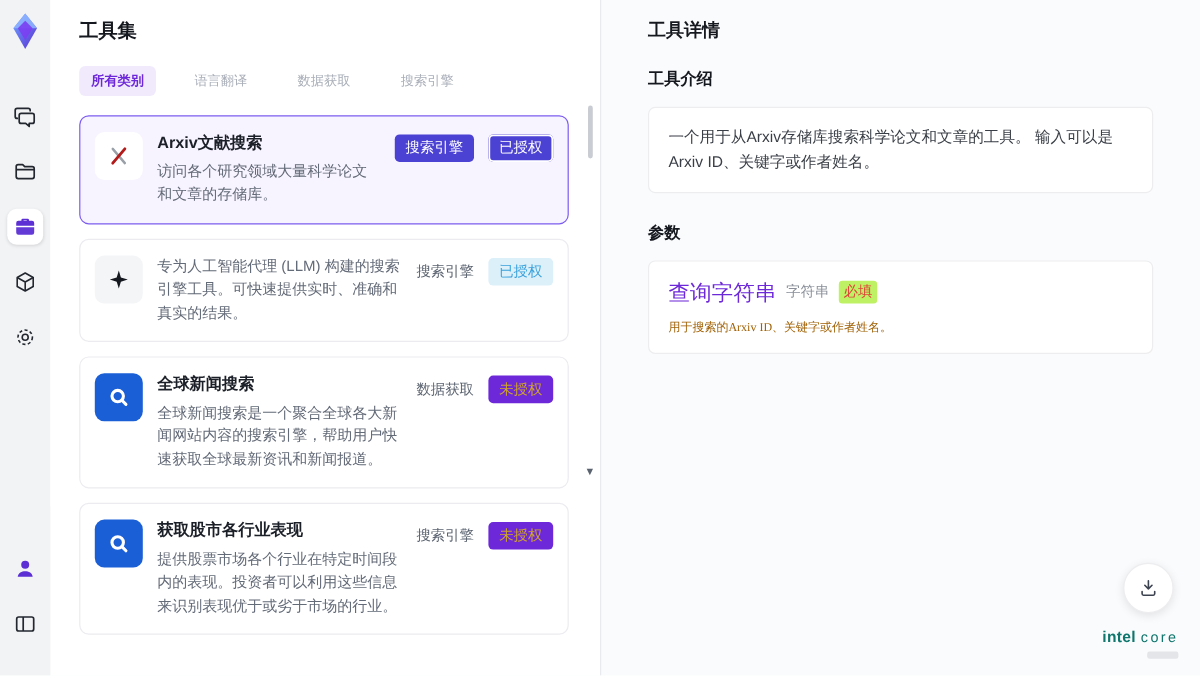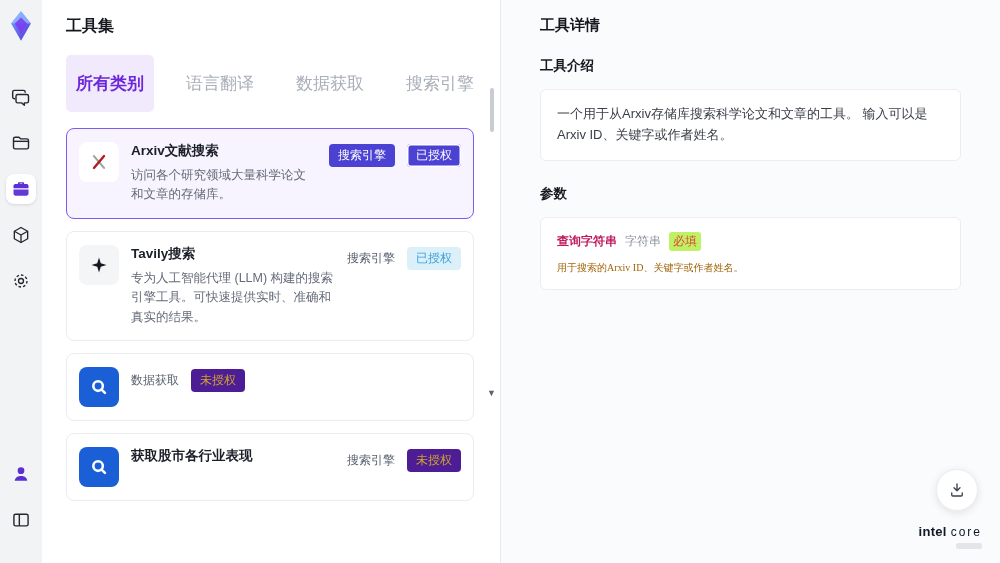--- a/index.html
+++ b/index.html
@@ -21,21 +21,21 @@
   .rail-item.active { background:#fff; box-shadow:0 1px 3px rgba(0,0,0,.12); }
   .rail-spacer { flex:1; }
   .rail svg { display:block; }
   
   .list-panel {
     width:458px; flex:0 0 458px; background:#fff; padding:16px 8px 0 24px;
     position:relative; height:422px;
   }
   .page-title { font-size:16px; font-weight:bold; color:#15181e; margin-bottom:18px; }
   .tabs { display:flex; align-items:center; gap:22px; margin-bottom:16px; }
-  .tab { font-size:17px; color:#a9aeb8; cursor:pointer; padding:17px 10px; border-radius:5px; white-space:nowrap; }
+  .tab { font-size:11px; color:#a9aeb8; cursor:pointer; padding:5px 10px; border-radius:5px; white-space:nowrap; }
   .tab.active { background:#f1eafd; color:#6d28d9; font-weight:bold; }
   .tool-list { display:flex; flex-direction:column; gap:12px; padding-right:18px; }
   .tool-card {
     display:flex; gap:12px; border:1px solid #ececf0; border-radius:8px;
     background:#fff; padding:13px 12px; cursor:pointer; align-items:flex-start;
   }
   .tool-card.selected { border:1.5px solid #7c5cf0; background:#f7f3ff; }
   .tool-icon {
     width:40px; height:40px; border-radius:8px; flex:0 0 40px;
     display:flex; align-items:center; justify-content:center; background:#f4f5f7;
@@ -44,50 +44,50 @@
   .tool-icon.blue { background:#1a5fd6; }
   .tool-main { flex:1; min-width:0; }
   .tool-name { font-size:13.5px; font-weight:bold; color:#1b1f27; margin-bottom:6px; }
   .tool-desc { font-size:12.5px; color:#646b78; line-height:1.55; }
   .tool-tags { display:flex; align-items:center; gap:12px; flex:0 0 auto; padding-top:2px; }
   .cat-label { font-size:12px; color:#5b6370; }
   .badge { font-size:12px; padding:3px 9px; border-radius:4px; white-space:nowrap; }
   .badge.solid { background:#4b41d3; color:#fff; }
   .badge.solid.outline { box-shadow:0 0 0 1.5px #fff inset; }
   .badge.auth-blue { background:#dcf0fa; color:#3aa1db; }
-  .badge.auth-yellow { background:#4c1d95; color:#cfa32c; }
+  .badge.auth-yellow { background:#6d28d9; color:#cfa32c; }
   
   .list-scrollbar { position:absolute; top:88px; bottom:6px; right:4px; width:8px; }
   .list-scroll-thumb { position:absolute; top:0; right:2px; width:4px; height:44px; border-radius:2px; background:#c9ccd2; }
   .list-scroll-arrow { position:absolute; bottom:18px; right:0; font-size:9px; color:#5b6370; }
   
   .detail-panel {
     flex:1; background:#fafbfc; border-left:1px solid #e9eaee; height:563px;
     padding:16px 39px; position:relative;
   }
   .detail-title { font-size:15px; font-weight:bold; color:#15181e; margin-bottom:22px; }
   .section-heading { font-size:13.5px; font-weight:bold; color:#15181e; margin-bottom:14px; }
   .intro-card, .param-card {
     background:#fff; border:1px solid #ededf0; border-radius:6px;
     padding:14px 16px; margin-bottom:24px;
   }
   .intro-text { font-size:13px; color:#3a3f47; line-height:1.6; }
   .param-head { display:flex; align-items:center; gap:8px; margin-bottom:10px; }
-  .param-name { font-size:12px; font-weight:bold; color:#be185d; }
+  .param-name { font-size:18px; font-weight:normal; color:#6d28d9; }
   .param-type { font-size:12px; color:#8a8f99; }
   .param-required { font-size:12px; color:#e0453a; background:#bef264; padding:1px 4px; border-radius:3px; }
   .param-desc { font-size:10px; color:#a16207;font-family:Liberation Serif, serif; }
   
   .download-fab {
     position:absolute; right:22px; bottom:52px; width:42px; height:42px; border-radius:50%;
     background:#fff; border:1px solid #ededf0; box-shadow:0 2px 8px rgba(0,0,0,.10);
     display:flex; align-items:center; justify-content:center; cursor:pointer;
   }
   .brand { position:absolute; right:18px; bottom:14px; text-align:right; }
-  .brand-text { font-size:13px; color:#0f172a; font-weight:bold; letter-spacing:.3px; }
+  .brand-text { font-size:13px; color:#0f766e; font-weight:bold; letter-spacing:.3px; }
   .brand-text .core { font-weight:normal; letter-spacing:2px; font-size:12px; }
   .brand-bar { width:26px; height:6px; background:#e3e5e8; border-radius:2px; margin:3px 0 0 auto; }
 </style>
 </head>
 <body>
 
 <div class="rail">
   <svg class="logo" viewBox="0 0 24 26">
     <defs>
       <linearGradient id="lg1" x1="0" y1="0" x2="1" y2="1">
@@ -176,51 +176,55 @@
       </div>
     </div>
 
     <div class="tool-card">
       <div class="tool-icon">
         <svg width="20" height="20" viewBox="0 0 24 24">
             <path d="M12 3l2.1 6.9L21 12l-6.9 2.1L12 21l-2.1-6.9L3 12l6.9-2.1z" fill="#15181e"></path>
           </svg>
       </div>
       <div class="tool-main">
-        <div class="tool-name">Tavily搜索</div>
         <div class="tool-desc">专为人工智能代理 (LLM) 构建的搜索引擎工具。可快速提供实时、准确和真实的结果。</div>
       </div>
       <div class="tool-tags">
         <span class="cat-label">搜索引擎</span>
         <span class="badge auth-blue">已授权</span>
       </div>
     </div>
 
     <div class="tool-card">
       <div class="tool-icon blue">
         <svg width="22" height="22" viewBox="0 0 24 24" fill="none" stroke="#fff" stroke-width="2.8" stroke-linecap="round">
           <circle cx="11" cy="11" r="5.2"></circle>
             <path d="M14.8 14.8L18.5 18.5"></path>
         </svg>
       </div>
+      <div class="tool-main">
+        <div class="tool-name">全球新闻搜索</div>
+        <div class="tool-desc">全球新闻搜索是一个聚合全球各大新闻网站内容的搜索引擎，帮助用户快速获取全球最新资讯和新闻报道。</div>
+      </div>
       <div class="tool-tags">
         <span class="cat-label">数据获取</span>
         <span class="badge auth-yellow">未授权</span>
       </div>
     </div>
 
     <div class="tool-card">
       <div class="tool-icon blue">
         <svg width="22" height="22" viewBox="0 0 24 24" fill="none" stroke="#fff" stroke-width="2.8" stroke-linecap="round">
           <circle cx="11" cy="11" r="5.2"></circle>
             <path d="M14.8 14.8L18.5 18.5"></path>
         </svg>
       </div>
       <div class="tool-main">
         <div class="tool-name">获取股市各行业表现</div>
+        <div class="tool-desc">提供股票市场各个行业在特定时间段内的表现。投资者可以利用这些信息来识别表现优于或劣于市场的行业。</div>
       </div>
       <div class="tool-tags">
         <span class="cat-label">搜索引擎</span>
         <span class="badge auth-yellow">未授权</span>
       </div>
     </div>
 
   </div>
 
   <div class="list-scrollbar">

